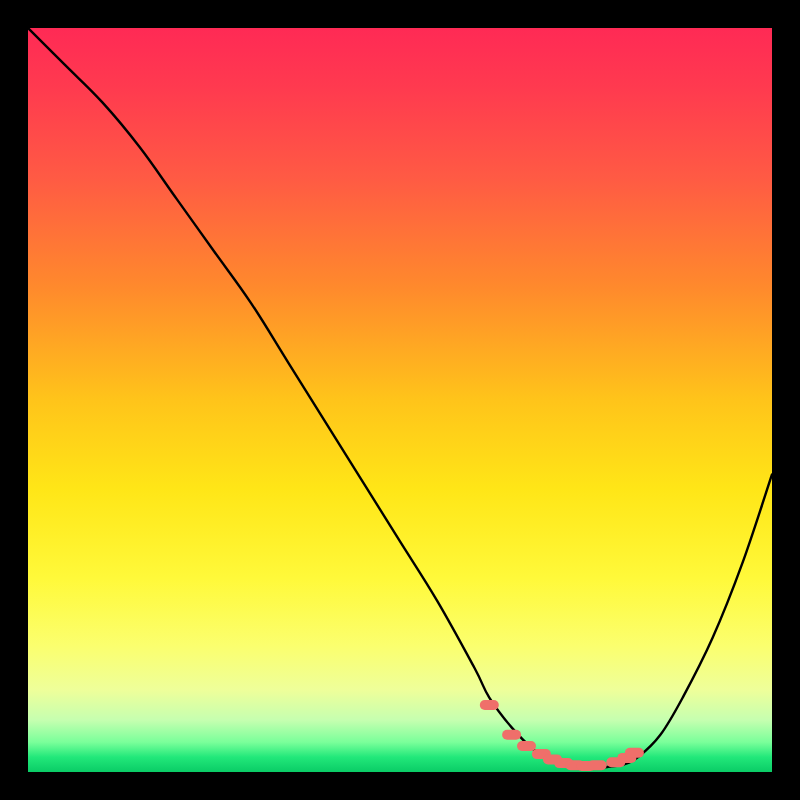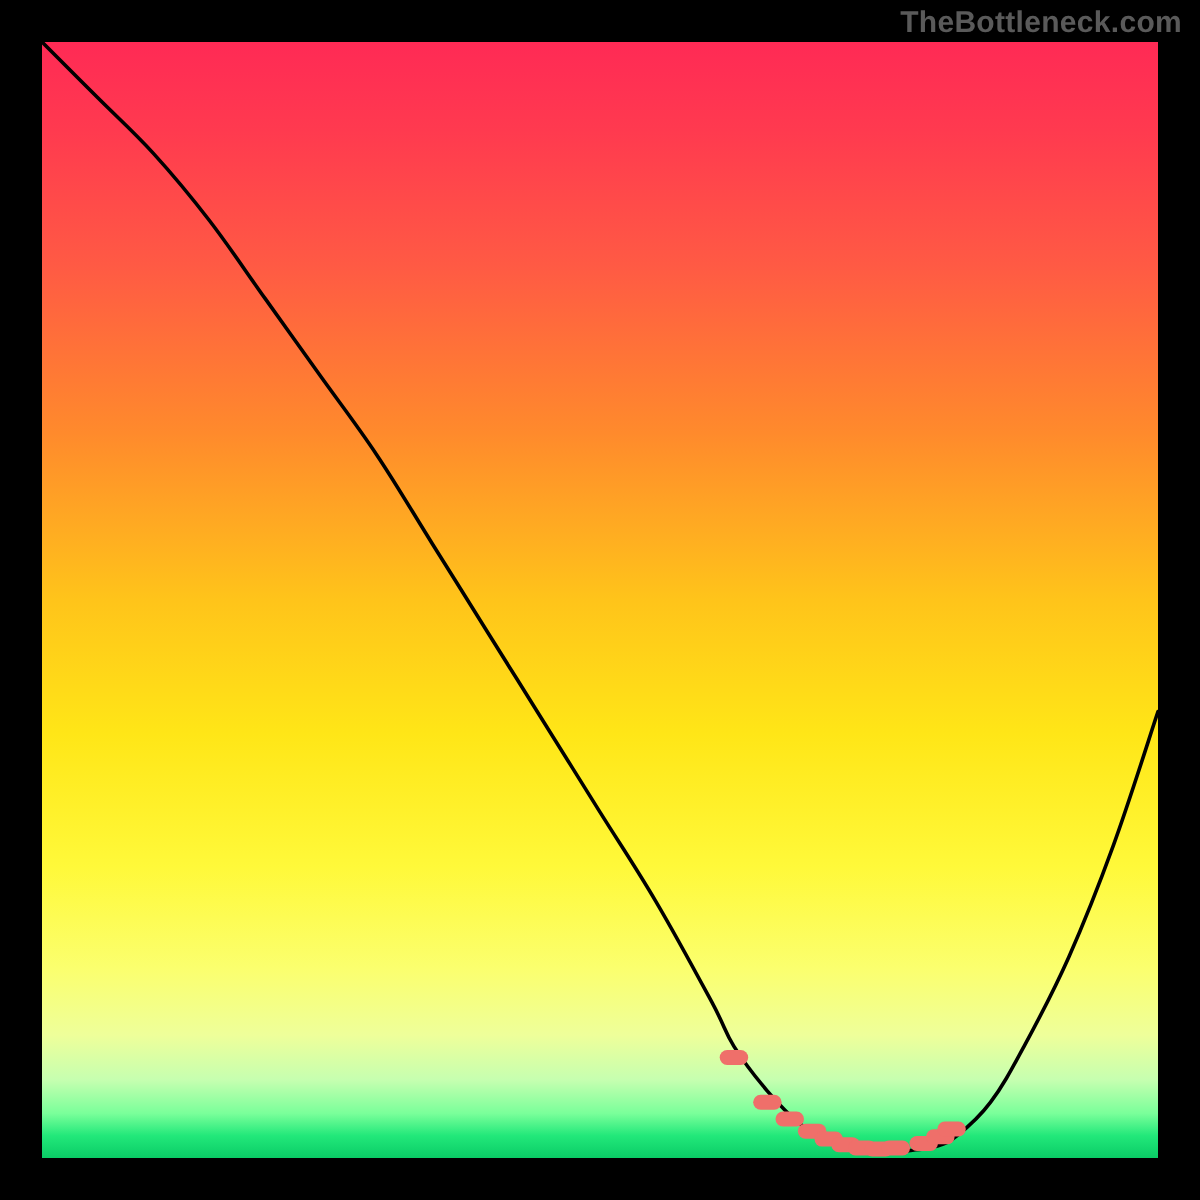--- a/index.html
+++ b/index.html
@@ -67,21 +67,20 @@
   }
   .dots path {
     fill: none;
   }
 </style>
 </head>
 <body>
 
 <div class="frame">
 
-  <div class="watermark">TheBottleneck.com</div>
 
   <div class="plot-area">
     <div class="gradient"></div>
 
     <svg class="curve" viewBox="0 0 744 744" preserveAspectRatio="none">
       <path id="curve-path" fill="none" stroke-width="2.4" stroke-linecap="round" stroke-linejoin="round" stroke="#000000" d="M 0.0 0.0 C 6.7 6.7, 23.8 23.8, 37.2 37.2 C 50.6 50.6, 61.0 59.7, 74.4 74.4 C 87.8 89.1, 98.2 101.6, 111.6 119.0 C 125.0 136.4, 135.4 152.4, 148.8 171.1 C 162.2 189.9, 172.6 204.5, 186.0 223.2 C 199.4 241.9, 209.8 255.2, 223.2 275.3 C 236.6 295.4, 247.0 313.4, 260.4 334.8 C 273.8 356.2, 284.2 372.9, 297.6 394.3 C 311.0 415.7, 321.4 432.4, 334.8 453.8 C 348.2 475.3, 358.6 491.9, 372.0 513.4 C 385.4 534.8, 395.8 550.1, 409.2 572.9 C 422.6 595.6, 437.0 622.4, 446.4 639.8 C 455.8 657.2, 454.6 658.9, 461.3 669.6 C 468.0 680.3, 475.6 690.0, 483.6 699.4 C 491.6 708.7, 499.2 716.3, 505.9 721.7 C 512.6 727.0, 515.4 726.4, 520.8 729.1 C 526.2 731.8, 530.3 734.7, 535.7 736.6 C 541.0 738.4, 545.2 738.9, 550.6 739.5 C 555.9 740.2, 560.1 740.4, 565.4 740.3 C 570.8 740.1, 575.0 739.5, 580.3 738.8 C 585.7 738.1, 589.8 738.3, 595.2 736.6 C 600.6 734.8, 603.4 734.5, 610.1 729.1 C 616.8 723.8, 624.4 717.5, 632.4 706.8 C 640.4 696.1, 645.3 687.0, 654.7 669.6 C 664.1 652.2, 673.8 634.2, 684.5 610.1 C 695.2 586.0, 703.5 565.1, 714.2 535.7 C 725.0 506.2, 738.6 462.5, 744.0 446.4"></path>
       <g id="dots-group" class="dots">
           <path d="M 456.8 677.0 L 465.8 677.0" stroke="#ef6f6a" stroke-width="10" stroke-linecap="round"></path>
           <path d="M 479.1 706.8 L 488.1 706.8" stroke="#ef6f6a" stroke-width="10" stroke-linecap="round"></path>
           <path d="M 494.0 718.0 L 503.0 718.0" stroke="#ef6f6a" stroke-width="10" stroke-linecap="round"></path>

